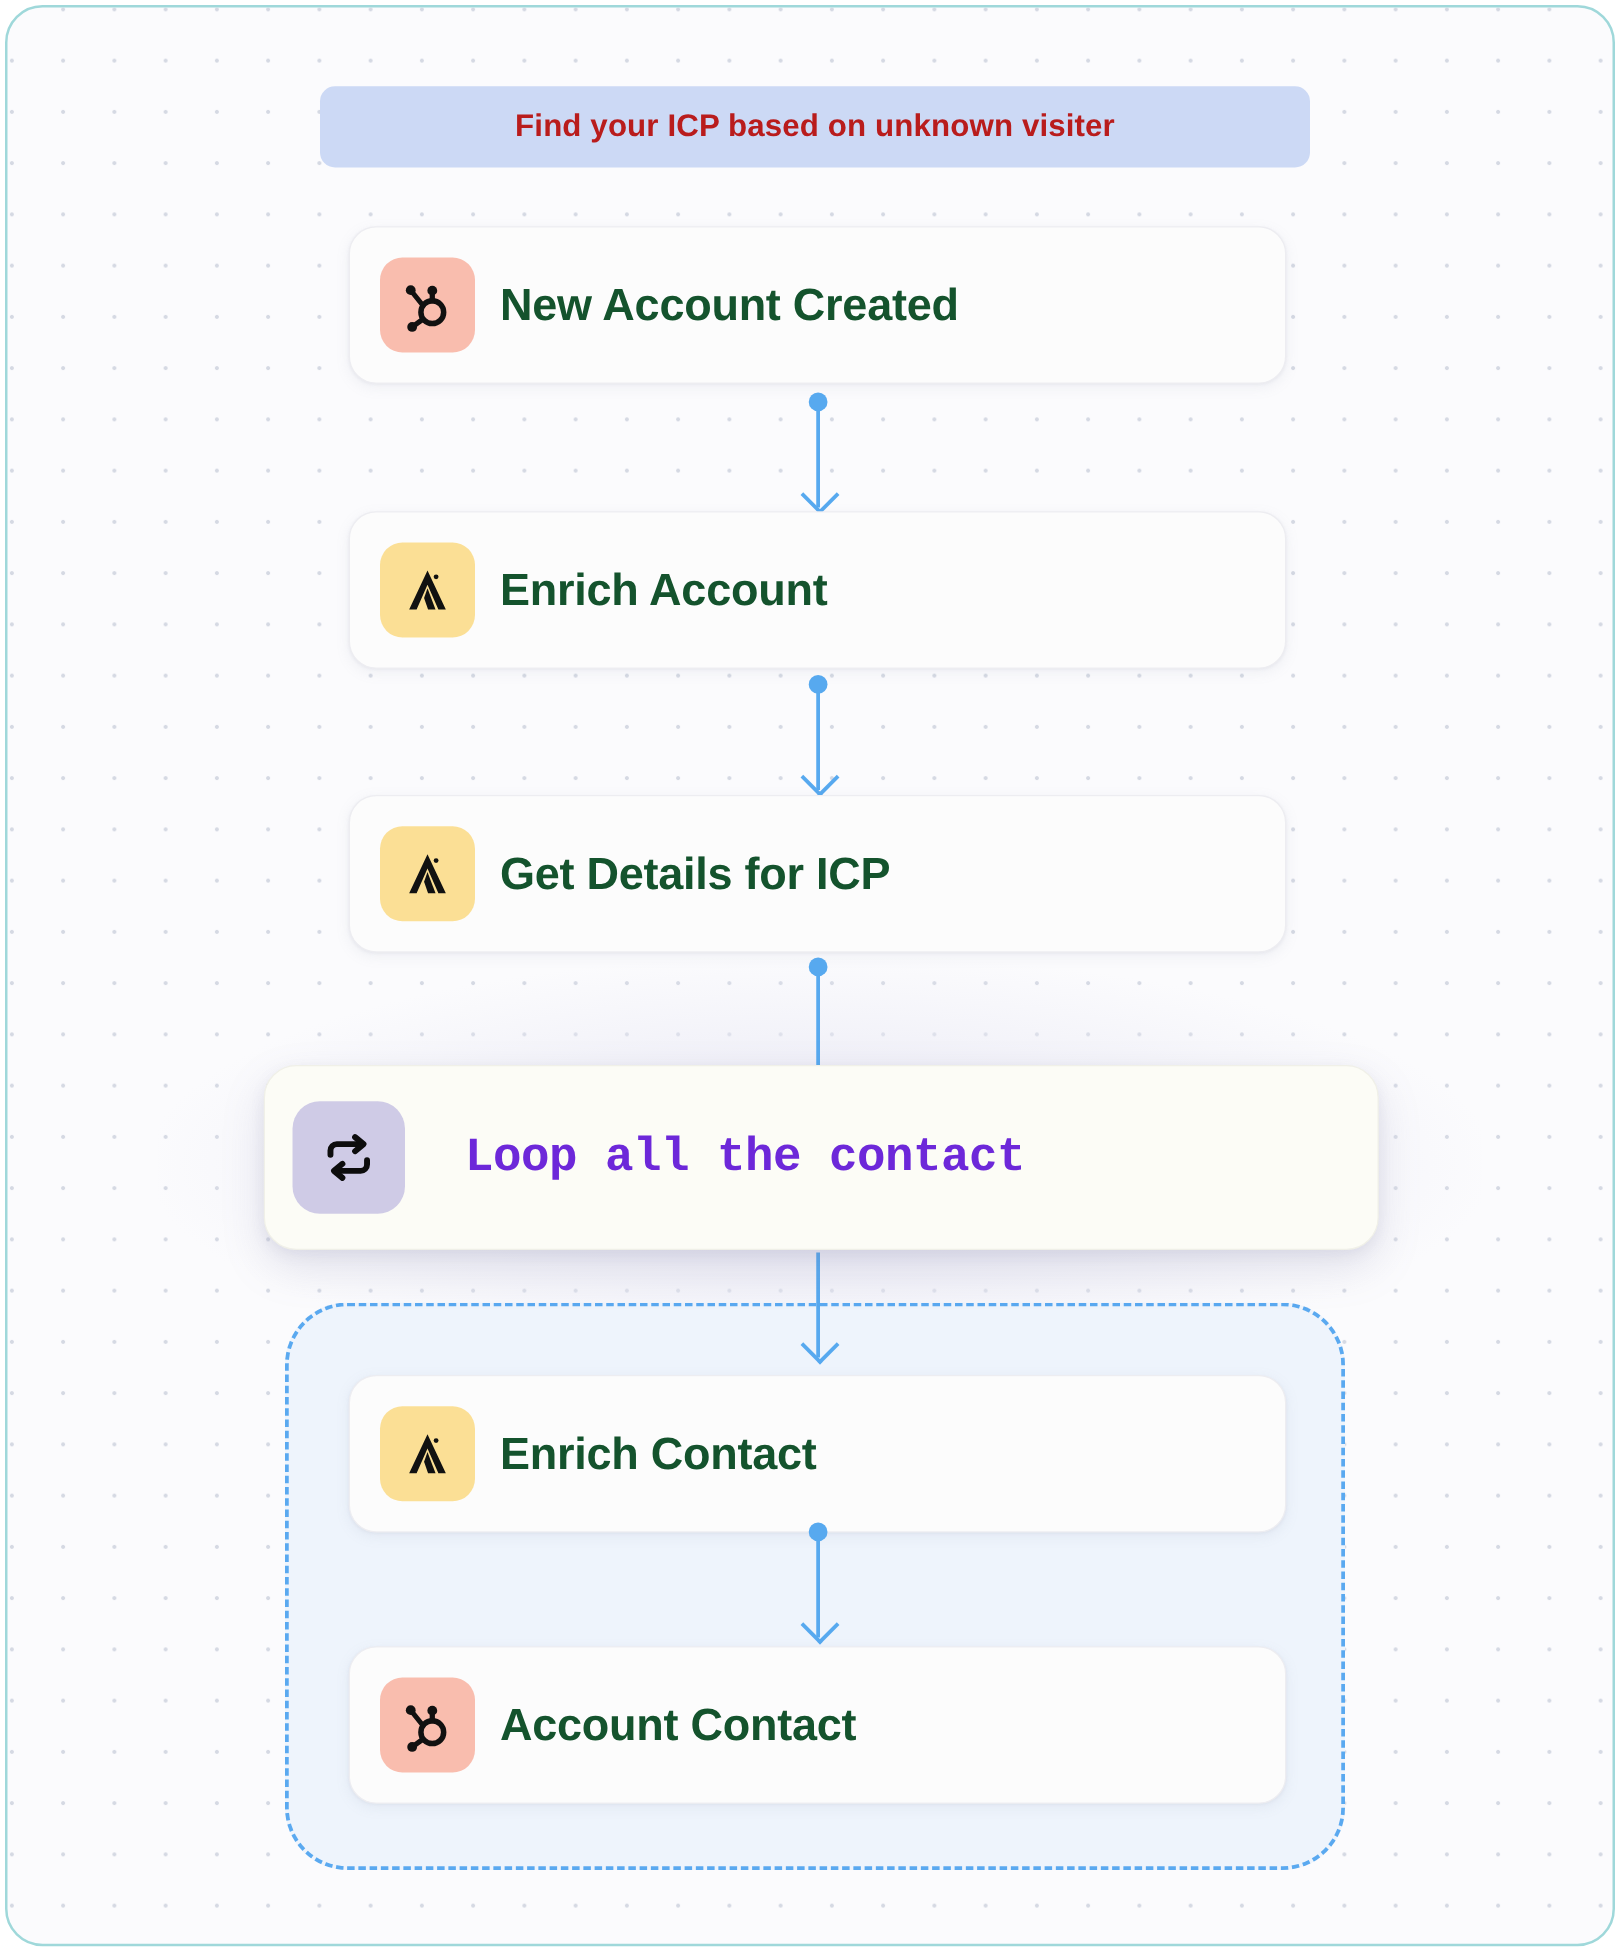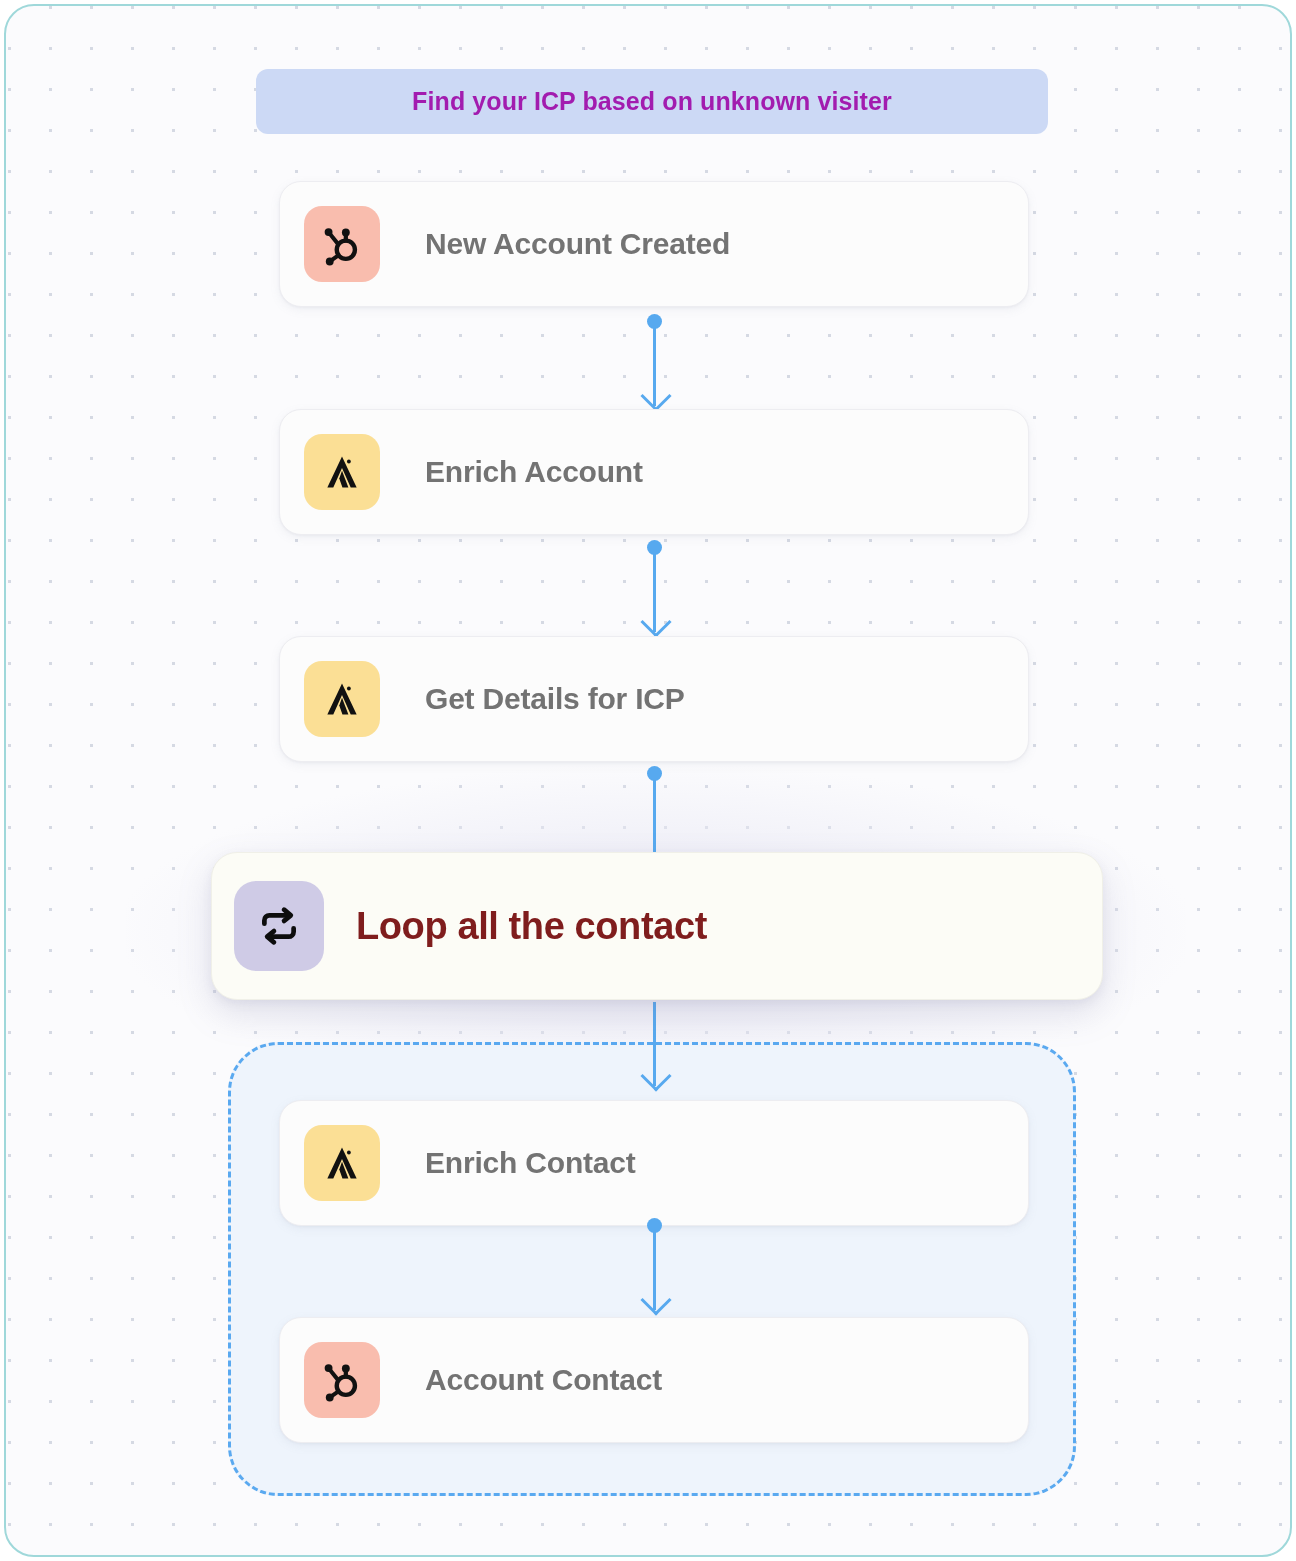--- a/index.html
+++ b/index.html
@@ -52,21 +52,21 @@
     height: 65px;
     background: #ccd9f5;
     border-radius: 12px;
     display: flex;
     align-items: center;
     justify-content: center;
   }
   .banner-title {
     font-size: 25px;
     font-weight: bold;
-    color: #a21caf;
+    color: #b91c1c;
     letter-spacing: 0.1px;
     white-space: nowrap;
   }
 
   
   .node {
     position: absolute;
     box-sizing: border-box;
     display: flex;
     align-items: center;
@@ -84,24 +84,24 @@
     width: 76px;
     height: 76px;
     min-width: 76px;
     margin-left: 24px;
     border-radius: 18px;
     display: flex;
     align-items: center;
     justify-content: center;
   }
   .node .node-label {
-    margin-left: 45px;
-    font-size: 30px;
+    margin-left: 20px;
+    font-size: 36px;
     font-weight: bold;
-    color: #737373;
+    color: #14532d;
     letter-spacing: -0.2px;
     white-space: nowrap;
   }
 
   .tile-hubspot { background: #f9bdae; }
   .tile-apollo  { background: #fbdf95; }
   .tile-loop    { background: #cfcbe6; }
 
   
   .node.loop {
@@ -115,24 +115,25 @@
     z-index: 5;
   }
   .node.loop .icon-tile {
     width: 90px;
     height: 90px;
     min-width: 90px;
     margin-left: 22px;
     border-radius: 22px;
   }
   .node.loop .node-label {
-    margin-left: 32px;
+    margin-left: 48px;
     font-size: 38px;
-    color: #7f1d1d;
+    color: #6d28d9;
     letter-spacing: -0.4px;
+    font-family: Liberation Mono, monospace;
   }
 
   
   .loop-body {
     position: absolute;
     left: 222px;
     top: 1036px;
     width: 848px;
     height: 454px;
     box-sizing: border-box;

